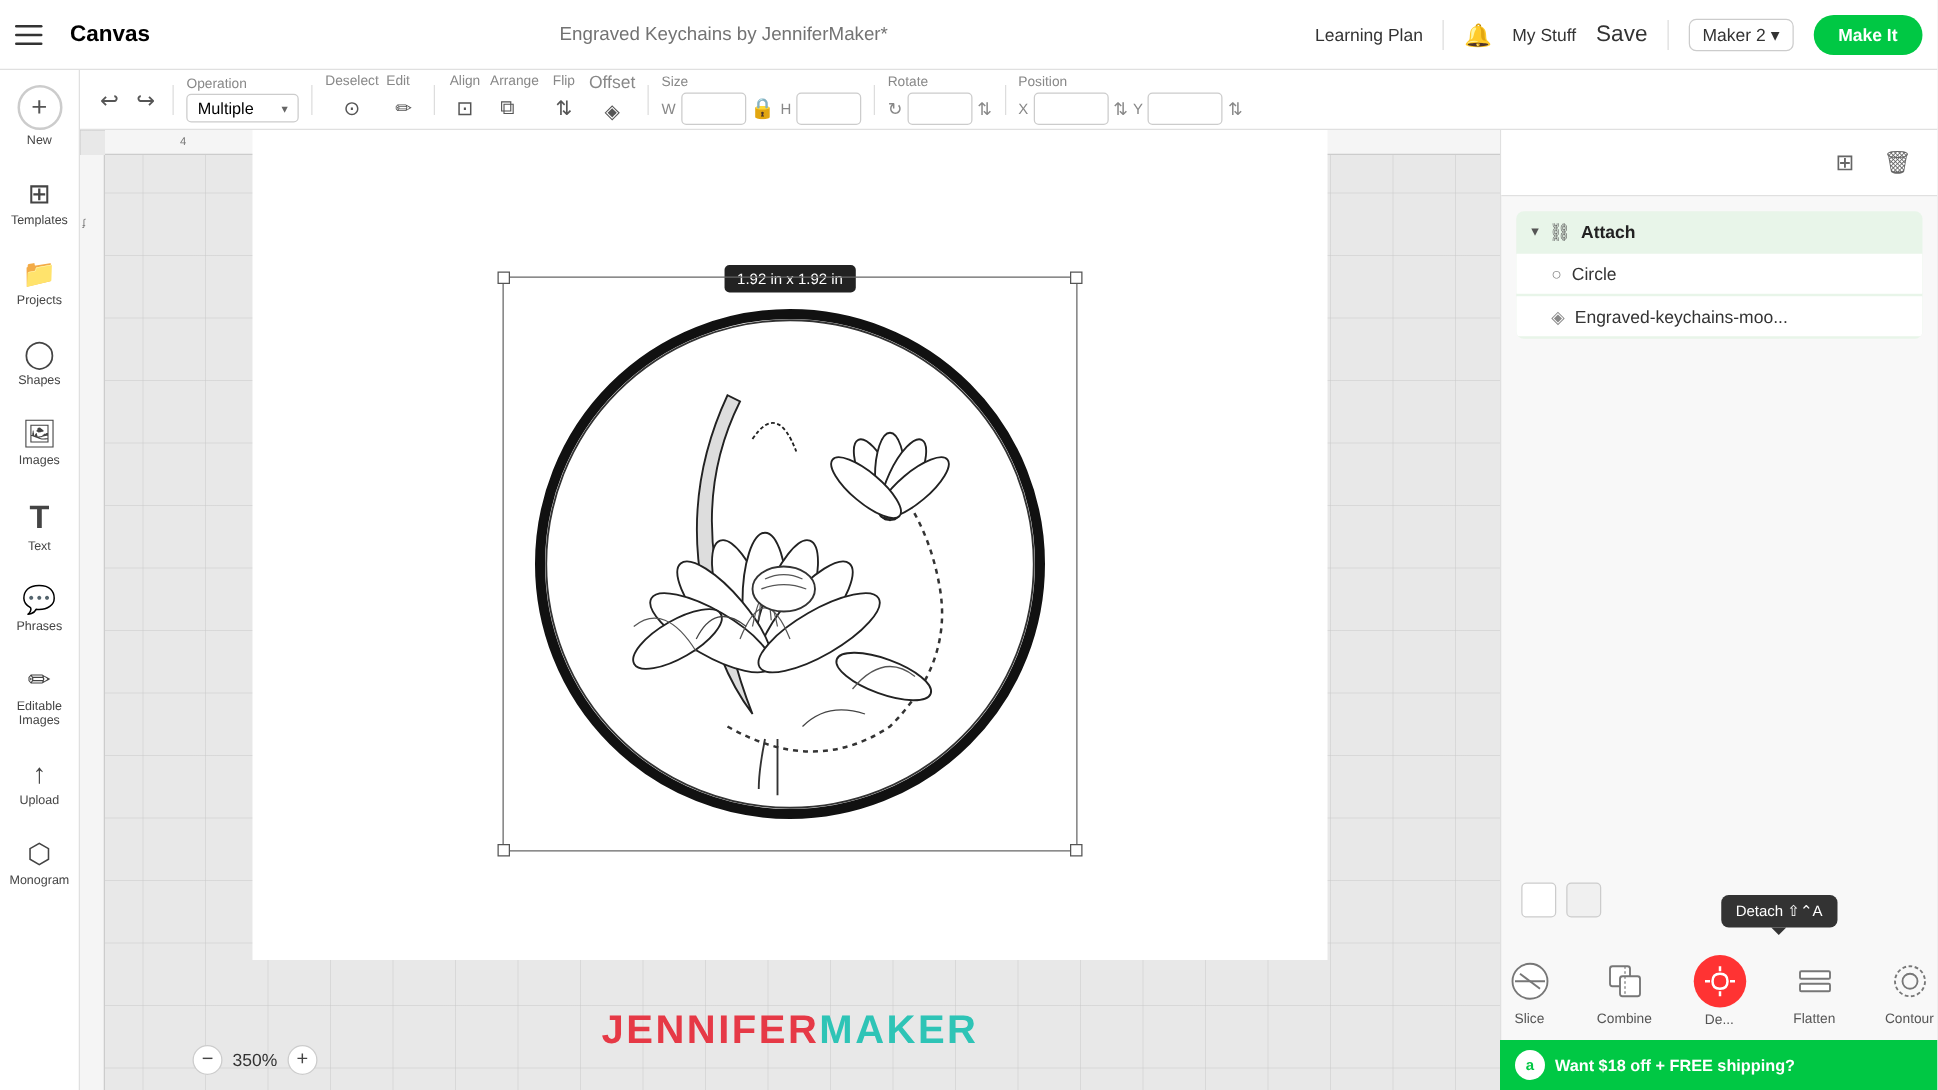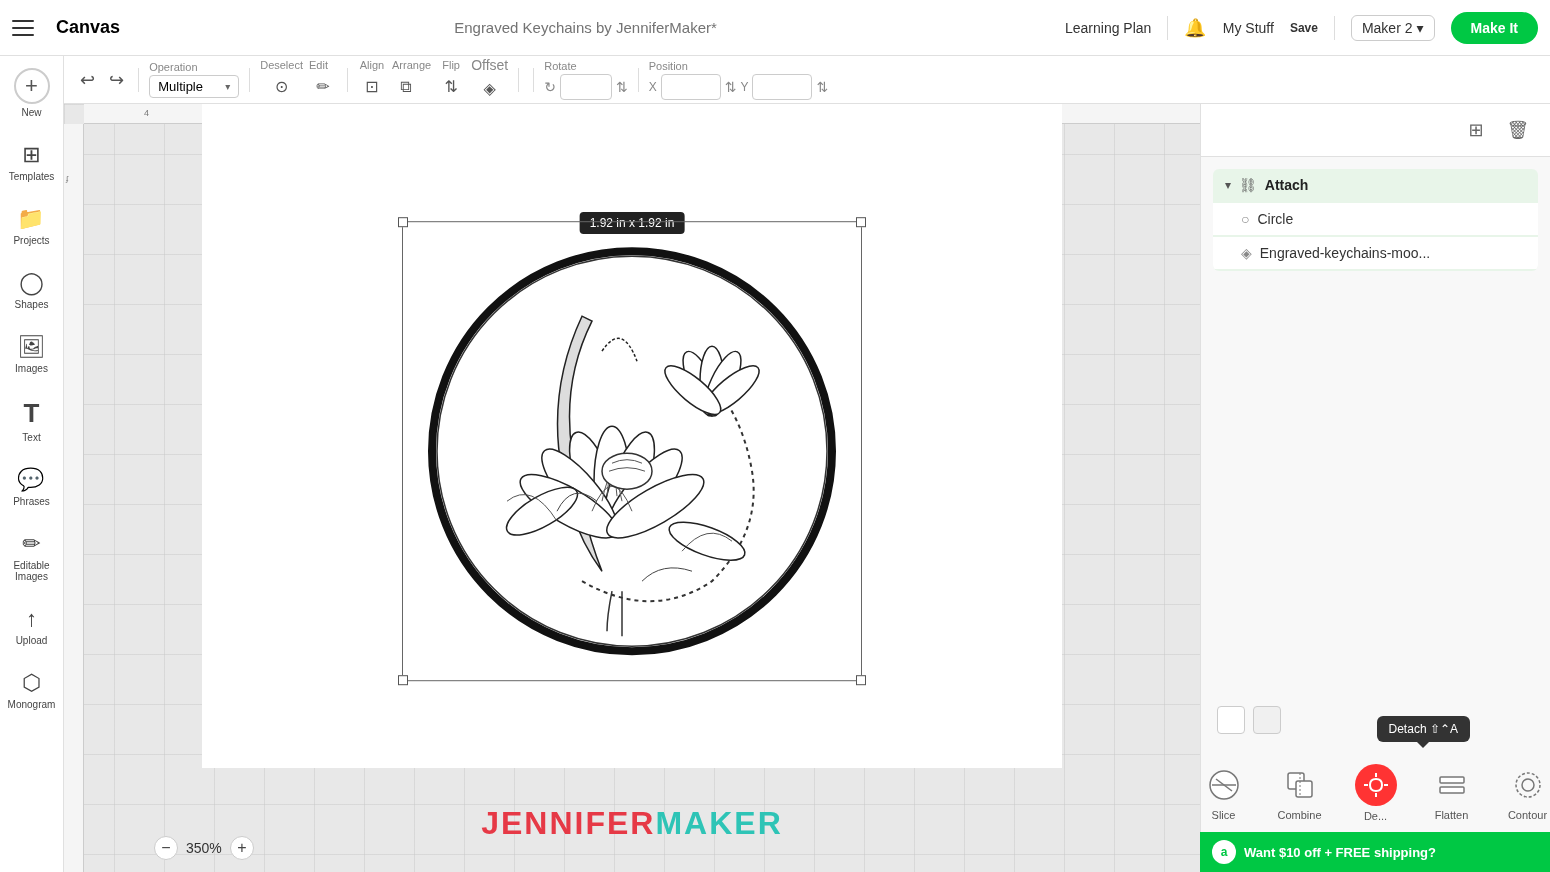--- a/index.html
+++ b/index.html
@@ -14,21 +14,21 @@
     }
     #header .menu-icon { width: 36px; height: 36px; display: flex; flex-direction: column; justify-content: center; gap: 5px; cursor: pointer; margin-right: 8px; }
     #header .menu-icon span { width: 22px; height: 2px; background: #333; border-radius: 2px; }
     #header .app-title { font-size: 18px; font-weight: 700; color: #000; margin-right: 24px; }
     #header .doc-title { font-size: 15px; color: #737373; flex: 1; text-align: center; }
     #header .header-right { display: flex; align-items: center; gap: 16px; margin-left: 38px; }
     #header .learning-plan { font-size: 14px; color: #333; font-weight: 500; cursor: pointer; }
     #header .divider { width: 1px; height: 24px; background: #ddd; }
     #header .bell-icon { font-size: 18px; cursor: pointer; color: #555; }
     #header .my-stuff { font-size: 14px; color: #333; cursor: pointer; font-weight: 500; }
-    #header .save-btn { font-size: 12px; color: #333; cursor: pointer; font-weight: 700; }
+    #header .save-btn { font-size: 18px; color: #333; cursor: pointer; font-weight: 400; }
     #header .machine-select { display: flex; align-items: center; gap: 4px; font-size: 14px; color: #333; cursor: pointer; font-weight: 500; border: 1px solid #ccc; padding: 4px 10px; border-radius: 6px; }
     #header .make-it-btn { background: #00c844; color: #fff; font-size: 14px; font-weight: 700; padding: 8px 20px; border-radius: 20px; border: none; cursor: pointer; }
     #toolbar-full {
       position: absolute; top: 56px; left: 64px; right: 0; height: 48px;
       background: #fff; border-bottom: 1px solid #e0e0e0;
       display: flex; align-items: center; gap: 6px; padding: 0 12px;
       z-index: 99; flex-wrap: nowrap;
     }
     .toolbar-undo { font-size: 18px; cursor: pointer; color: #555; padding: 4px; }
     .toolbar-sep { width: 1px; height: 24px; background: #ddd; margin: 0 4px; }
@@ -275,20 +275,30 @@
   </div>
   <div style="display:flex;flex-direction:column;align-items:center;gap:2px">
     <span style="font-size:11px;color:#888">Flip</span>
     <div class="toolbar-icon-btn">⇅</div>
   </div>
   <div style="display:flex;flex-direction:column;align-items:center;gap:2px">
     <span style="font-size:14px;color:#888">Offset</span>
     <div class="toolbar-icon-btn">◈</div>
   </div>
   <div class="toolbar-sep"></div>
+  <div style="display:flex;flex-direction:column;gap:2px">
+    <span style="font-size:11px;color:#888">Size</span>
+    <div style="display:flex;align-items:center;gap:4px">
+      <span style="font-size:12px;color:#888">W</span>
+      <input class="toolbar-input" type="text" style="">
+      <span class="toolbar-lock">🔒</span>
+      <span style="font-size:12px;color:#888">H</span>
+      <input class="toolbar-input" type="text" style="">
+    </div>
+  </div>
   <div class="toolbar-sep"></div>
   <div style="display:flex;flex-direction:column;gap:2px">
     <span style="font-size:11px;color:#888">Rotate</span>
     <div style="display:flex;align-items:center;gap:4px">
       <span style="font-size:14px;color:#888">↻</span>
       <input class="toolbar-rotate-input" type="text" style="">
       <span style="font-size:14px;color:#888">⇅</span>
     </div>
   </div>
   <div class="toolbar-sep"></div>
@@ -542,15 +552,15 @@
   </div>
 
   <div id="detach-tooltip">
     <span>Detach ⇧⌃A</span>
   </div>
 
   <div id="promo-banner">
     <div class="promo-icon">
       <span>a</span>
     </div>
-    <span class="promo-text">Want $10 off + FREE shipping?</span>
+    <span class="promo-text">Want $18 off + FREE shipping?</span>
   </div>
 </div>
 
 </body></html>

